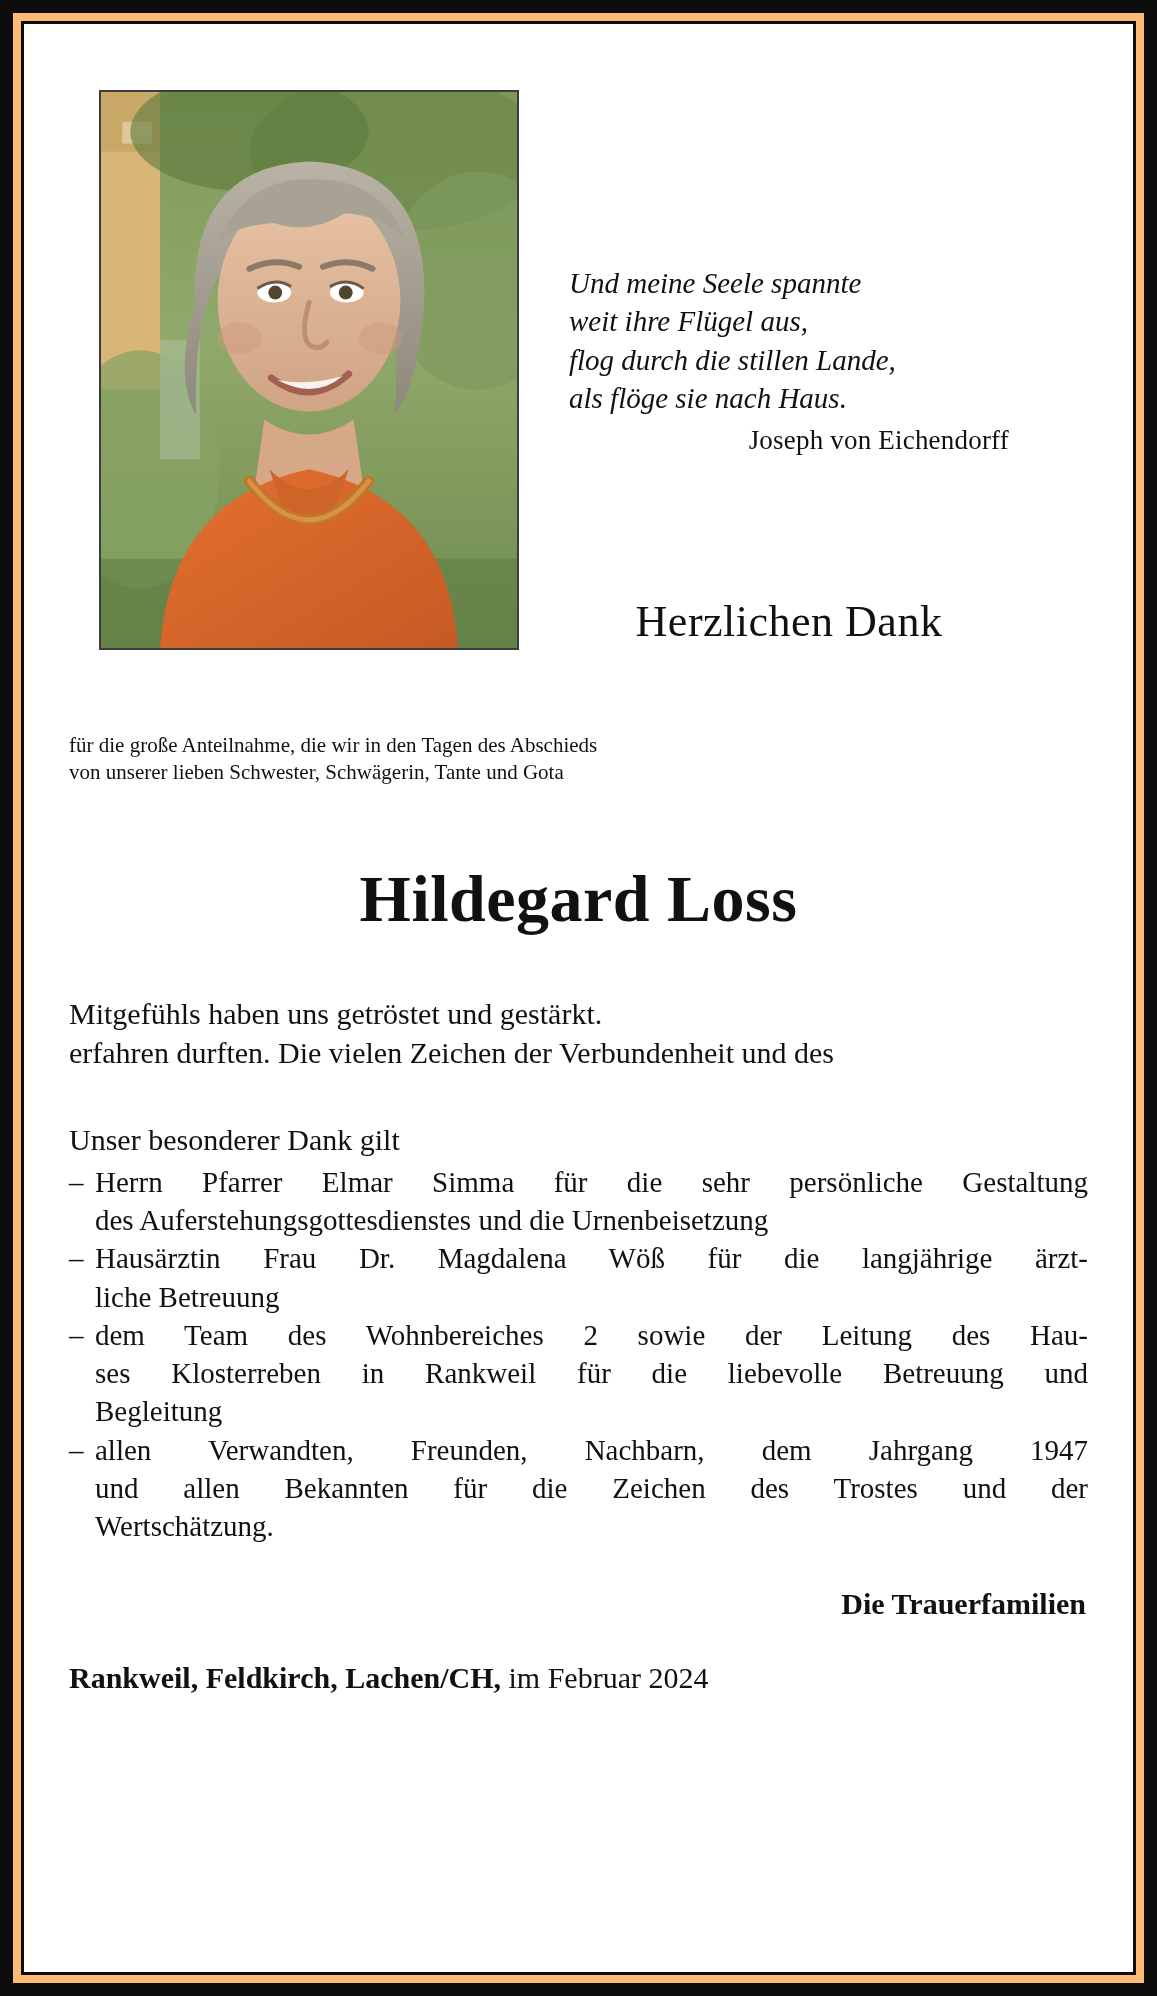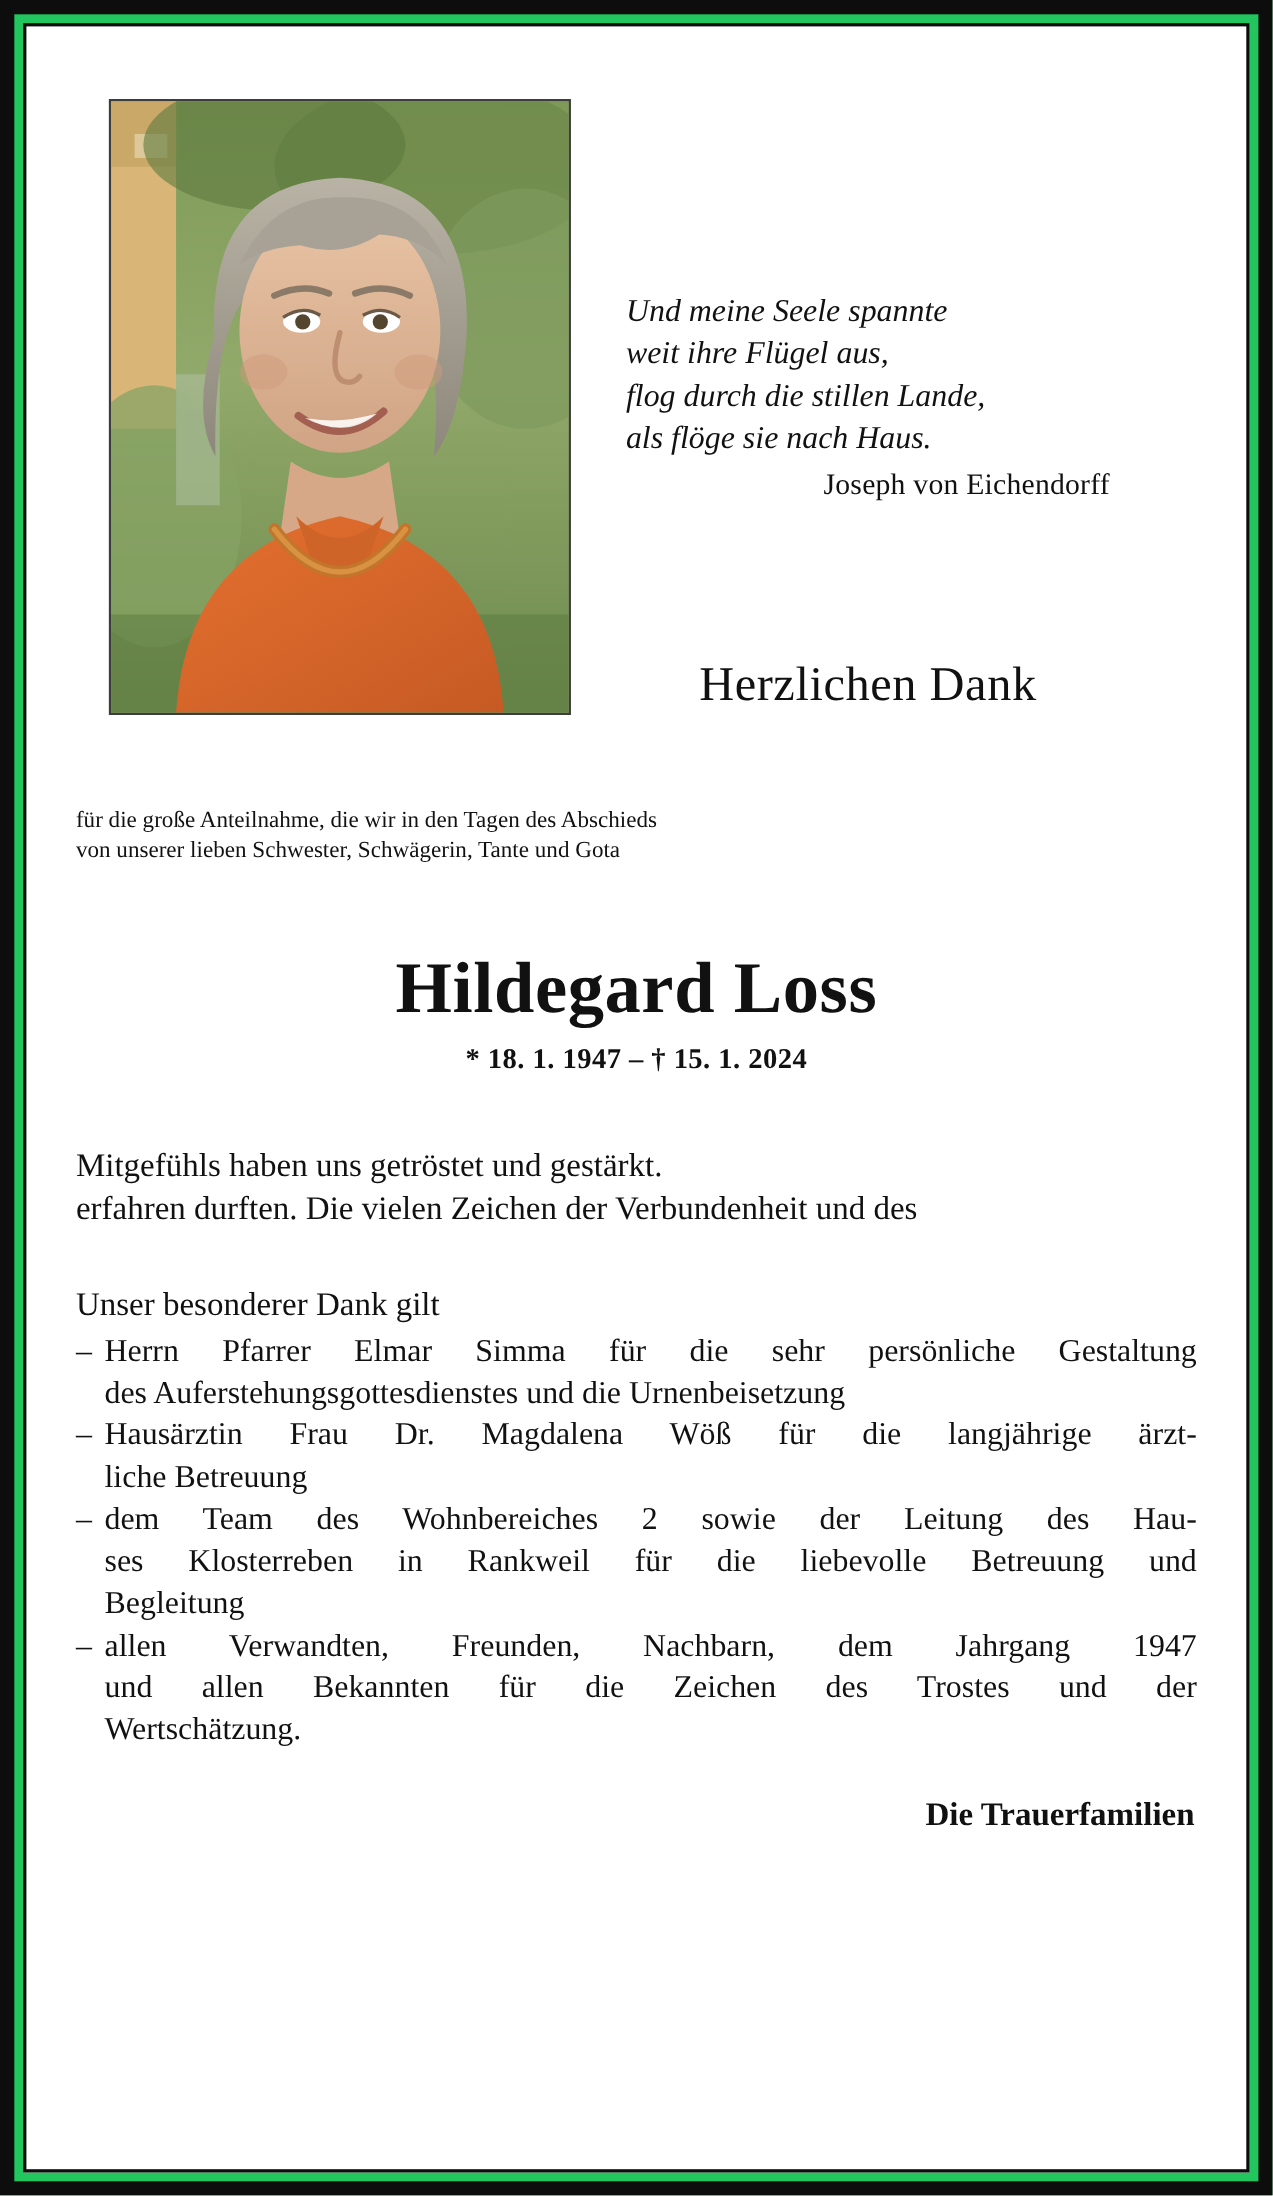--- a/index.html
+++ b/index.html
@@ -12,21 +12,21 @@
     height: 1996px;
     font-family: "Liberation Serif", serif;
     color: #111111;
     overflow: hidden;
   }
 
   .page {
     position: relative;
     width: 1157px;
     height: 1996px;
-    background: #22c55e;
+    background: #fdba74;
     box-sizing: border-box;
   }
 
   
   .outer-frame {
     position: absolute;
     left: 0;
     top: 0;
     right: 0;
     bottom: 0;
@@ -267,21 +267,20 @@
 
         <div class="thanks-heading">Herzlichen Dank</div>
       </div>
 
       <div class="lead">
         <span class="l">für die große Anteilnahme, die wir in den Tagen des Abschieds</span>
         <span class="l">von unserer lieben Schwester, Schwägerin, Tante und Gota</span>
       </div>
 
       <div class="name">Hildegard Loss</div>
-      <div class="dates">* 18. 1. 1947 – † 15. 1. 2024</div>
 
       <div class="para">
         <span class="l">Mitgefühls haben uns getröstet und gestärkt.</span>
         <span class="l">erfahren durften. Die vielen Zeichen der Verbundenheit und des</span>
       </div>
 
       <div class="thanks-intro">Unser besonderer Dank gilt</div>
 
       <div class="thanks-list">
 
@@ -316,16 +315,19 @@
             <span class="jl">allen Verwandten, Freunden, Nachbarn, dem Jahrgang 1947</span>
             <span class="jl">und allen Bekannten für die Zeichen des Trostes und der</span>
             <span class="jl last">Wertschätzung.</span>
           </span>
         </div>
 
       </div>
 
       <div class="families">Die Trauerfamilien</div>
 
+      <div class="place-line">
+        <span class="bold">Rankweil, Feldkirch, Lachen/CH,</span><span> im Februar 2024</span>
+      </div>
 
     </div>
   </div>
 </div>
 
 </body></html>

